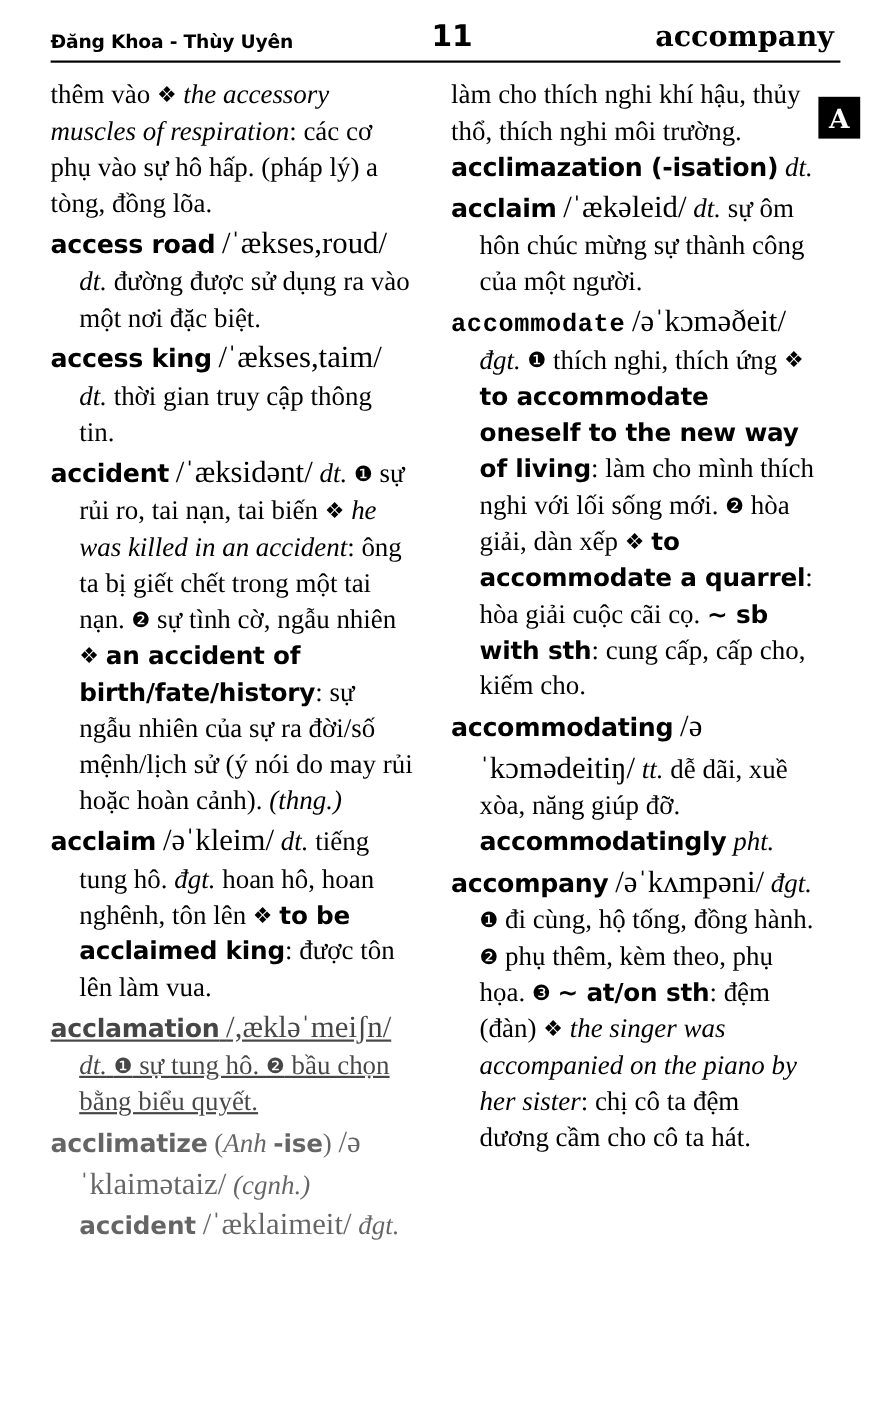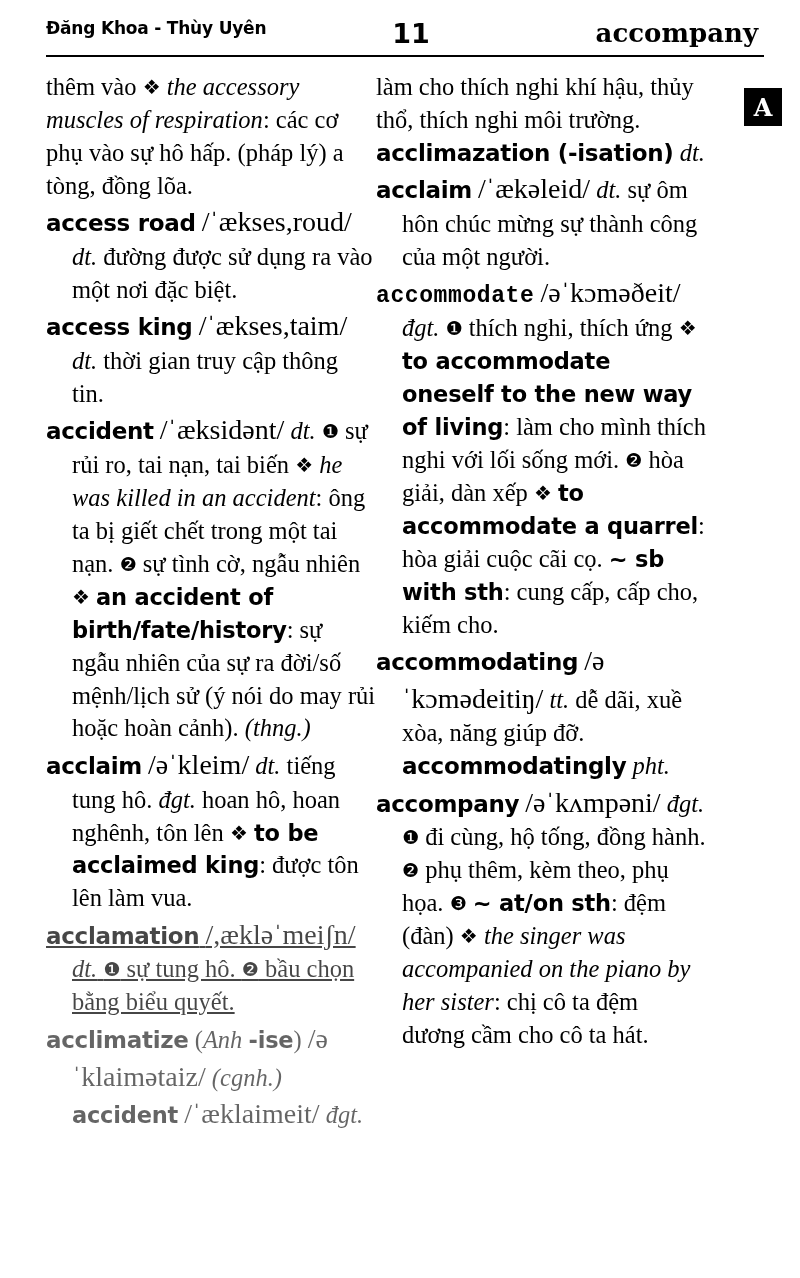--- a/index.html
+++ b/index.html
@@ -18,21 +18,21 @@
   .page {
     position: relative;
     width: 800px;
     height: 1278px;
     box-sizing: border-box;
     padding: 18px 36px 10px 46px;
   }
   
   .header {
     display: flex;
-    align-items: flex-start;
+    align-items: flex-end;
     justify-content: space-between;
     font-weight: bold;
     padding: 0 6px 4px 0;
   }
   .header-left {
     font-family: "DejaVu Sans", sans-serif;
     font-size: 17px;
     letter-spacing: -0.2px;
   }
   .header-center {
@@ -62,20 +62,21 @@
     font-weight: bold;
     font-size: 24px;
     display: flex;
     align-items: center;
     justify-content: center;
     z-index: 5;
   }
   
   .columns {
     display: flex;
+    gap: 34px;
     margin-top: 14px;
   }
   .col {
     width: 330px;
     font-size: 24.5px;
     line-height: 1.345;
     text-align: left;
   }
   .entry {
     margin: 0 0 0.5px 0;

